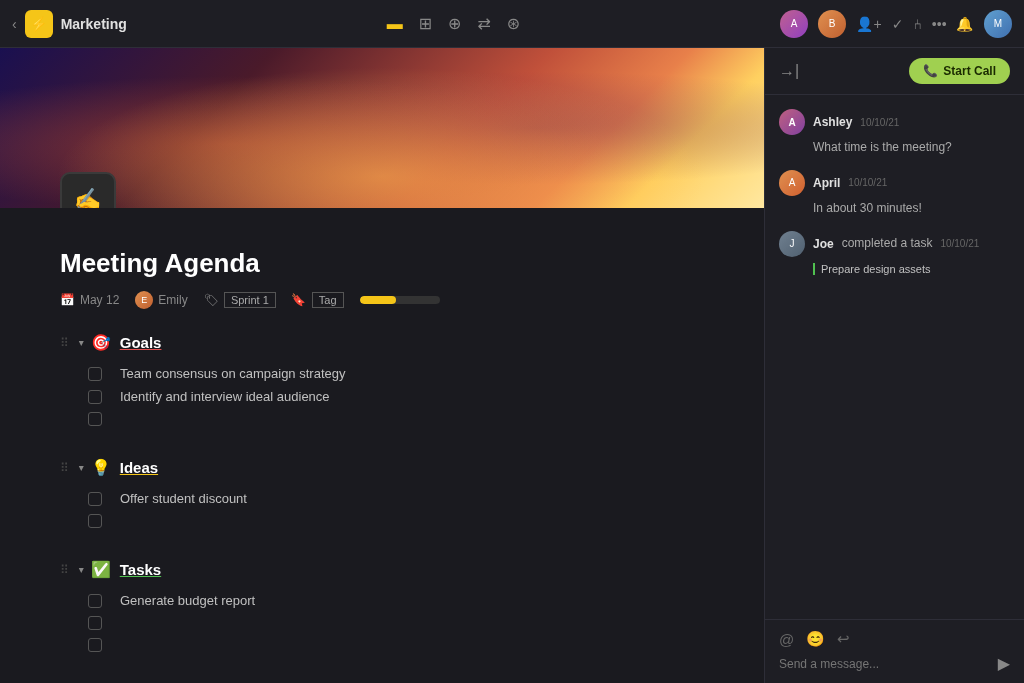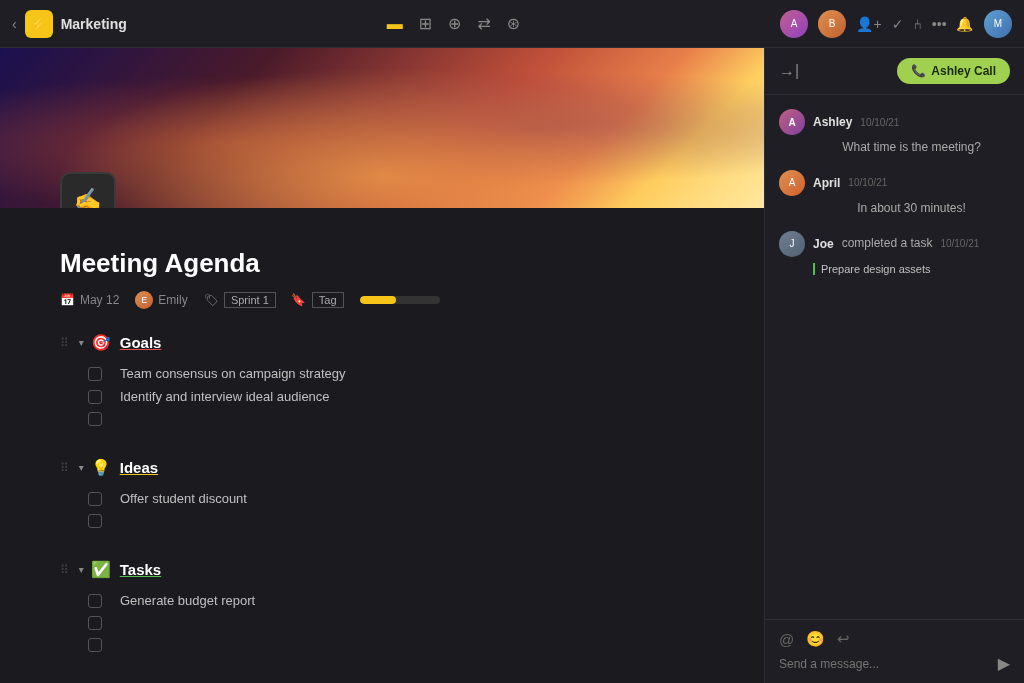--- a/index.html
+++ b/index.html
@@ -240,21 +240,21 @@
       gap: 8px;
     }
     .chat-avatar {
       width: 26px; height: 26px;
       border-radius: 50%;
       flex-shrink: 0;
       overflow: hidden;
     }
     .chat-sender { font-size: 12px; font-weight: 600; color: #e0e0e0; }
     .chat-time { font-size: 10px; color: #666; }
-    .chat-text { font-size: 12px; color: #aaa; padding-left: 34px; line-height: 1.4; text-align: center; }
+    .chat-text { font-size: 12px; color: #aaa; padding-left: 34px; line-height: 1.4; }
     .chat-task-ref {
       font-size: 11px;
       color: #aaa;
       padding-left: 34px;
     }
     .chat-task-ref .task-label { color: #c0c0c0; font-size: 11px; }
     .task-completed-line {
       border-left: 2px solid #50c050;
       padding-left: 6px;
       margin-top: 2px;
@@ -461,21 +461,21 @@
       </div>
 
     </div>
   </div>
 
   <div class="chat-panel">
     <div class="chat-header">
       <span class="chat-collapse">→|</span>
       <button class="start-call-btn">
         <span>📞</span>
-        <span>Ashley Call</span>
+        <span>Start Call</span>
       </button>
     </div>
 
     <div class="chat-messages">
 
       <div class="chat-message">
         <div class="chat-msg-header">
           <div class="chat-avatar av-ashley" style="display:flex;align-items:center;justify-content:center;color:white;font-size:10px;font-weight:bold;">A</div>
           <span class="chat-sender">Ashley</span>
           <span class="chat-time">10/10/21</span>

